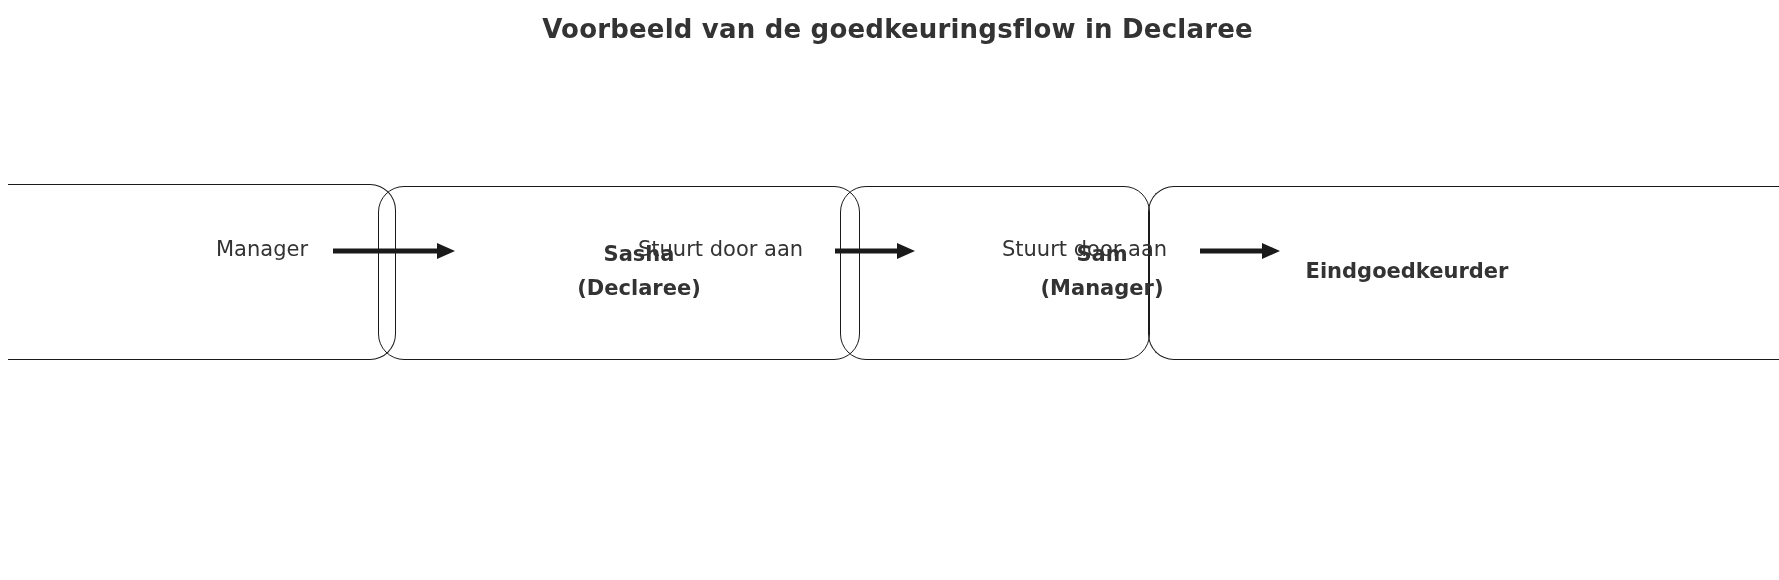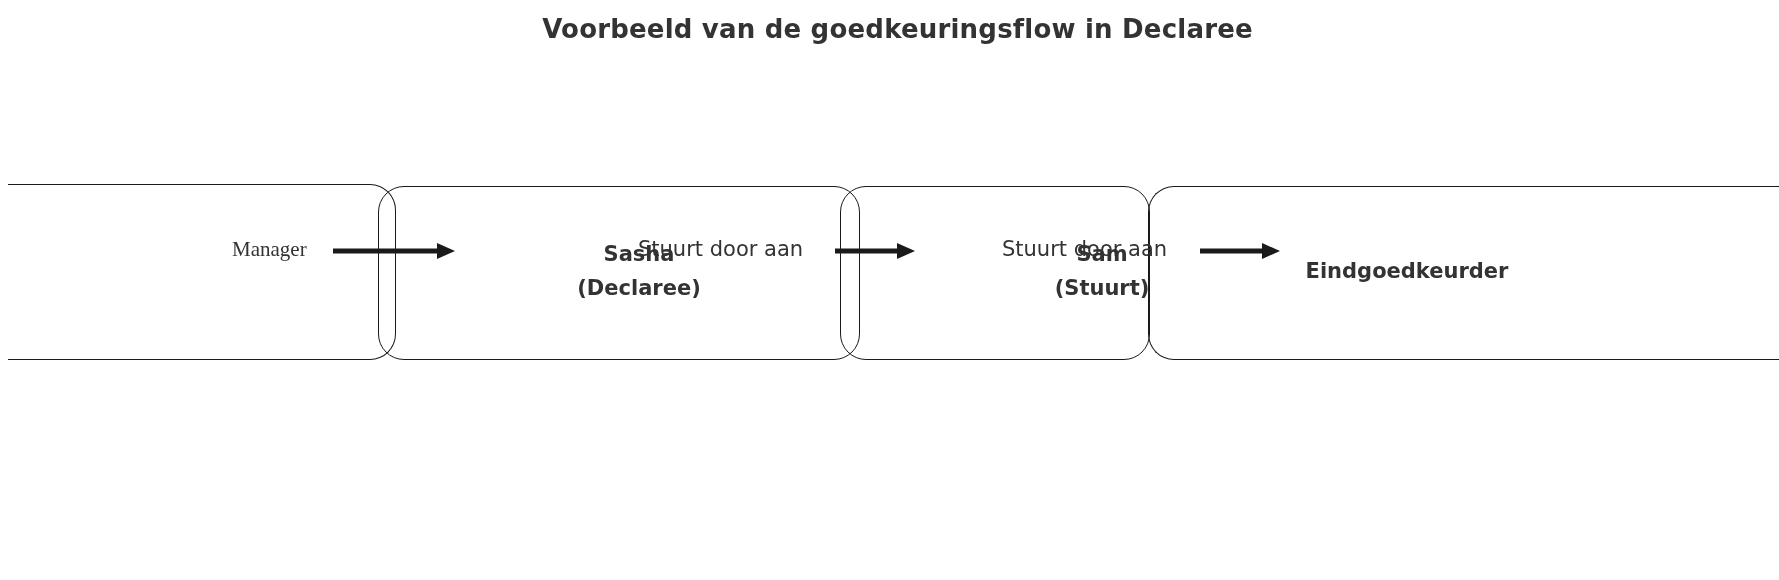--- a/index.html
+++ b/index.html
@@ -84,21 +84,21 @@
 
   
   .edge-label {
     position: absolute;
     font-size: 21px;
     font-weight: normal;
     color: #333333;
     line-height: 26px;
     white-space: nowrap;
   }
-  #edge-label-1 { left: 224px;  top: 236px; font-family: Liberation Serif, serif; }
+  #edge-label-1 { left: 208px;  top: 236px; }
   #edge-label-2 { left: 630px;  top: 236px; }
   #edge-label-3 { left: 994px;  top: 236px; }
 
   
   .arrow {
     position: absolute;
     top: 239px;
     height: 24px;
   }
   #arrow-1 { left: 325px;  width: 122px; }
@@ -136,21 +136,21 @@
       <polygon points="62,4 80,12 62,20" fill="#1a1a1a"></polygon>
     </svg>
   </div>
 
   <div class="node-label" id="node-label-2">
     <span class="ln">Sasha</span>
     <span class="ln">(Declaree)</span>
   </div>
   <div class="node-label" id="node-label-3">
     <span class="ln">Sam</span>
-    <span class="ln">(Stuurt)</span>
+    <span class="ln">(Manager)</span>
   </div>
   <div class="node-label" id="node-label-4">
     <span class="ln">Eindgoedkeurder</span>
   </div>
 
   <div class="edge-label" id="edge-label-1">Manager</div>
   <div class="edge-label" id="edge-label-2">Stuurt door aan</div>
   <div class="edge-label" id="edge-label-3">Stuurt door aan</div>
 
 </div>

